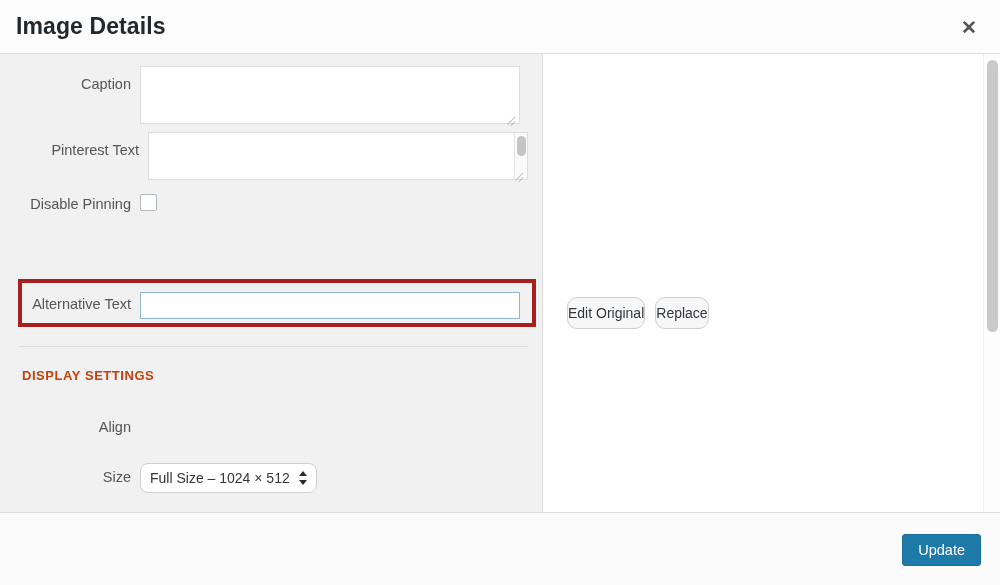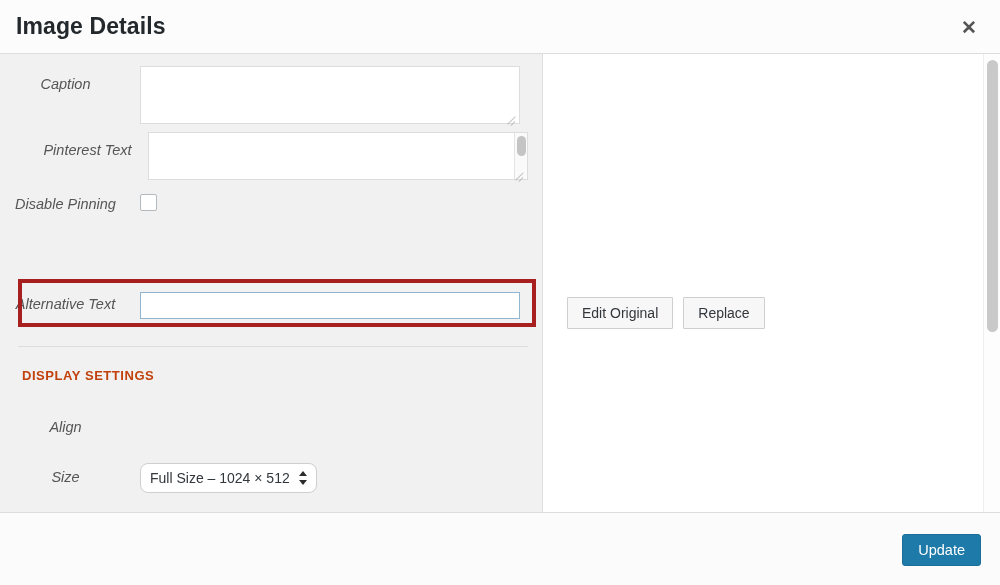--- a/index.html
+++ b/index.html
@@ -73,23 +73,22 @@
 
   
   .field-row {
     position: absolute;
     display: flex;
     align-items: flex-start;
   }
   .field-label {
     font-size: 14.5px;
     color: #555;
-    text-align: center;
+    text-align: right;
     white-space: nowrap;
-    font-style: italic;
   }
 
   .ta {
     background: #fff;
     border: 1px solid #ddd;
     border-radius: 0;
     font-family: "Liberation Sans", sans-serif;
     font-size: 13px;
     color: #32373c;
     resize: none;
@@ -252,27 +251,27 @@
 
   
   .img-actions {
     position: absolute;
     left: 24px; top: 243px;
     display: flex;
     gap: 10px;
   }
   .btn-secondary {
     height: 32px;
-    padding: 0 14px;
+    padding: 0 0;
     display: flex;
     align-items: center;
     justify-content: center;
     background: #f7f7f7;
     border: 1px solid #cfcfcf;
-    border-radius: 1px;
+    border-radius: 10px;
     font-size: 14px;
     color: #32373c;
     cursor: pointer;
     white-space: nowrap;
   }
 
   
   .v-scrollbar {
     position: absolute;
     right: 0; top: 0;

